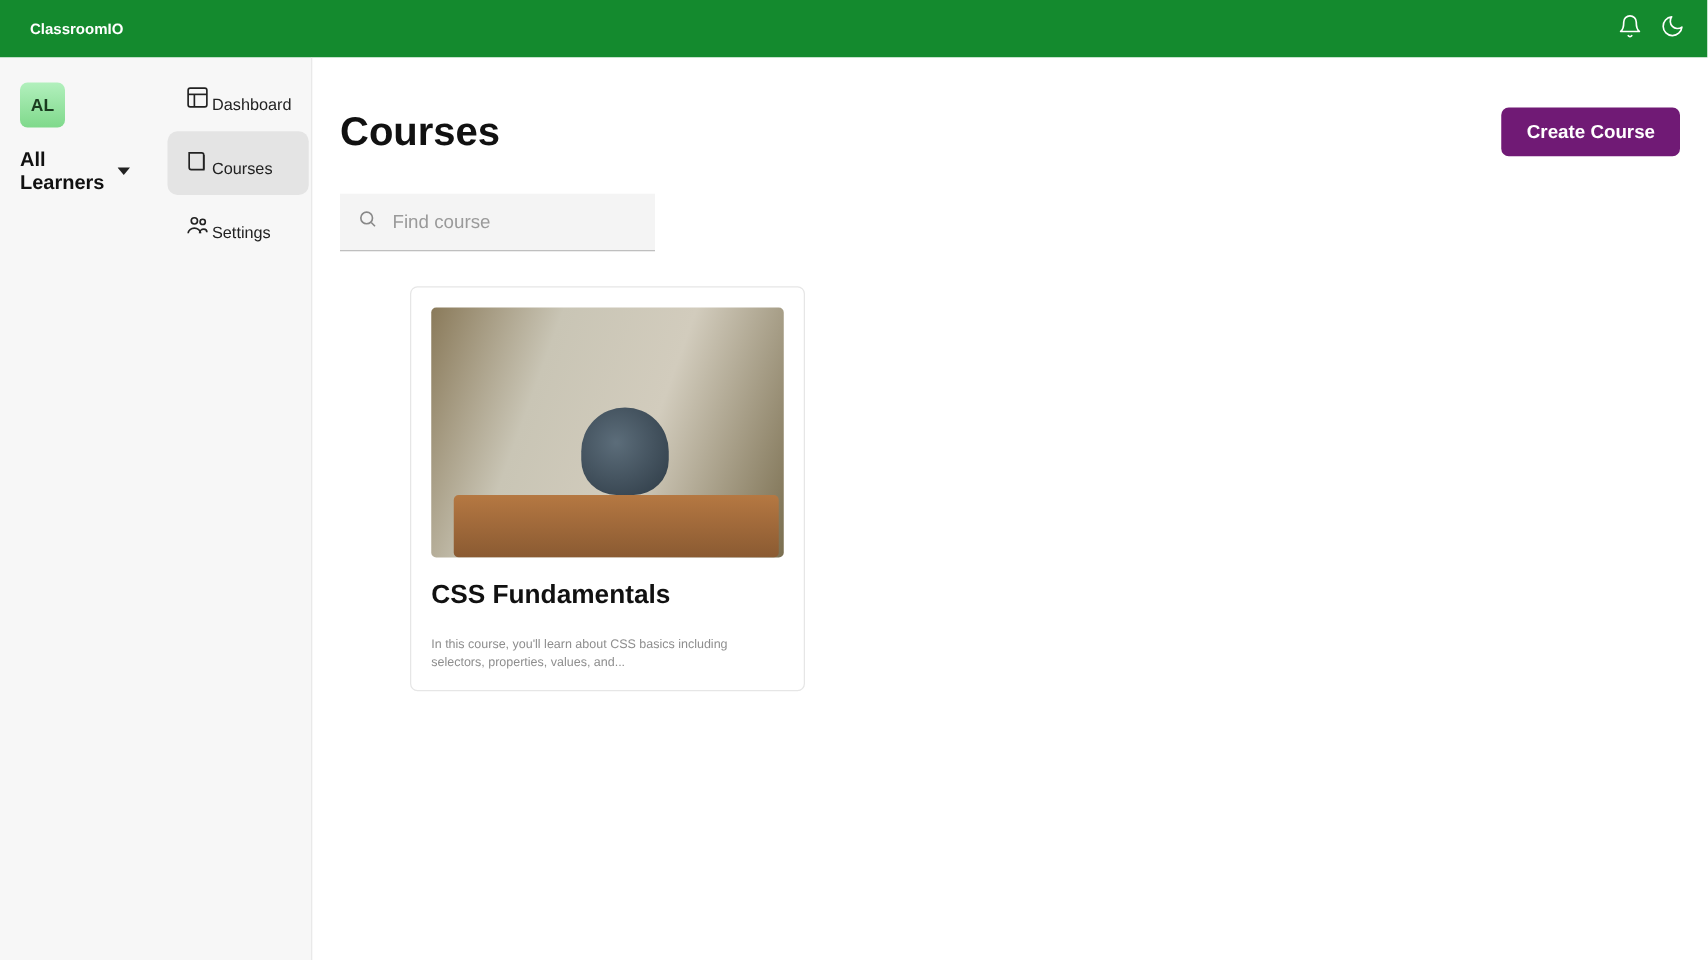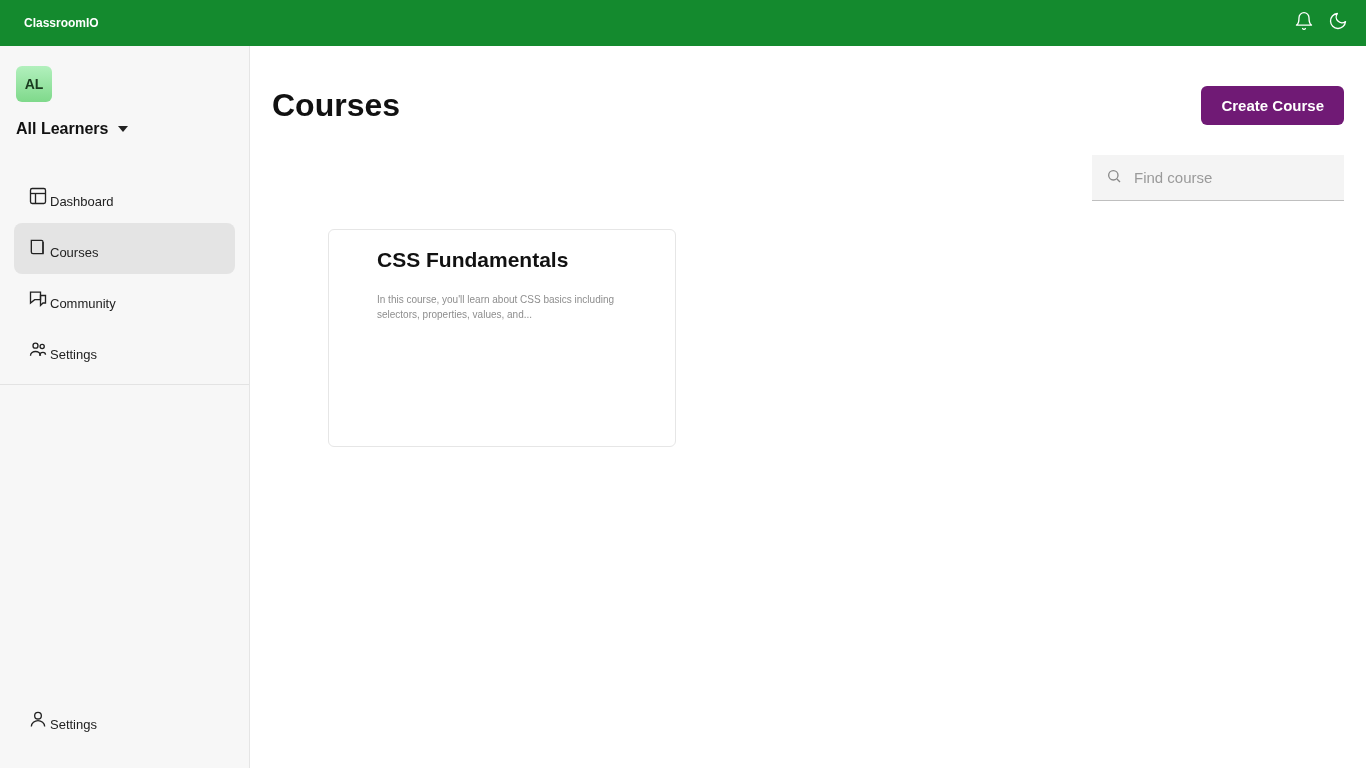--- a/index.html
+++ b/index.html
@@ -37,21 +37,21 @@
     }
     .layout {
       display: flex;
       height: calc(768px - 46px);
     }
     .sidebar {
       width: 250px;
       background: #f7f7f7;
       border-right: 1px solid #e5e5e5;
       display: flex;
-      flex-direction: column;
+      flex-direction: row;
     }
     .org-area {
       padding: 20px 16px 16px 16px;
     }
     .avatar-badge {
       width: 36px;
       height: 36px;
       border-radius: 6px;
       background: linear-gradient(180deg,#b2f0bd,#7fd98b);
       display: flex;
@@ -121,21 +121,20 @@
       color: #fff;
       border: none;
       padding: 11px 20px;
       border-radius: 6px;
       font-weight: 700;
       font-size: 15px;
       cursor: pointer;
     }
     .filters-row {
       display: flex;
-      justify-content: flex-end;
       gap: 21px;
       margin-top: 30px;
     }
     .search-box {
       display: flex;
       align-items: center;
       background: #f4f4f4;
       border-bottom: 1px solid #bfbfbf;
       width: 252px;
       padding: 0 14px;
@@ -164,26 +163,26 @@
       height: 46px;
       cursor: pointer;
       font-size: 15px;
       color: #222;
     }
     .card-grid {
       margin-top: 28px;
       padding-left: 56px;
     }
     .course-card {
-      width: 348px;
+      width: 316px;
       border: 1px solid #e6e6e6;
       border-radius: 6px;
       overflow: hidden;
       display: flex;
-      flex-direction: row;
+      flex-direction: column;
       cursor: pointer;
     }
     .card-img-wrap {
       padding: 16px 16px 0 16px;
     }
     .card-img {
       width: 100%;
       height: 200px;
       border-radius: 4px;
       background: linear-gradient(110deg,#8a7a5a 0%,#c9c5b5 30%,#d2ccbd 60%,#7a6e4f 100%);
@@ -288,29 +287,20 @@
           <svg width="20" height="20" viewBox="0 0 24 24" fill="none" stroke="#222" stroke-width="1.6">
               <path d="M4 4h12a2 2 0 0 1 2 2v14H6a2 2 0 0 1-2-2V4z"></path>
               <path d="M18 6v14"></path>
             </svg>
         </span>
         <span>Courses</span>
       </div>
       <div class="nav-item">
         <span>
           <svg width="20" height="20" viewBox="0 0 24 24" fill="none" stroke="#222" stroke-width="1.6">
-              <path d="M3 5h12v9H8l-5 4V5z"></path>
-              <path d="M15 9h6v9h-3l-3 3V9z"></path>
-            </svg>
-        </span>
-        <span>Community</span>
-      </div>
-      <div class="nav-item">
-        <span>
-          <svg width="20" height="20" viewBox="0 0 24 24" fill="none" stroke="#222" stroke-width="1.6">
               <circle cx="9" cy="8" r="3"></circle>
               <circle cx="17" cy="9" r="2.5"></circle>
               <path d="M3 20c0-3 3-5 6-5s6 2 6 5"></path>
               <path d="M14 20c0-2.5 2-4 4-4s3 1 3 3"></path>
             </svg>
         </span>
         <span>Settings</span>
       </div>
     </div>
 

